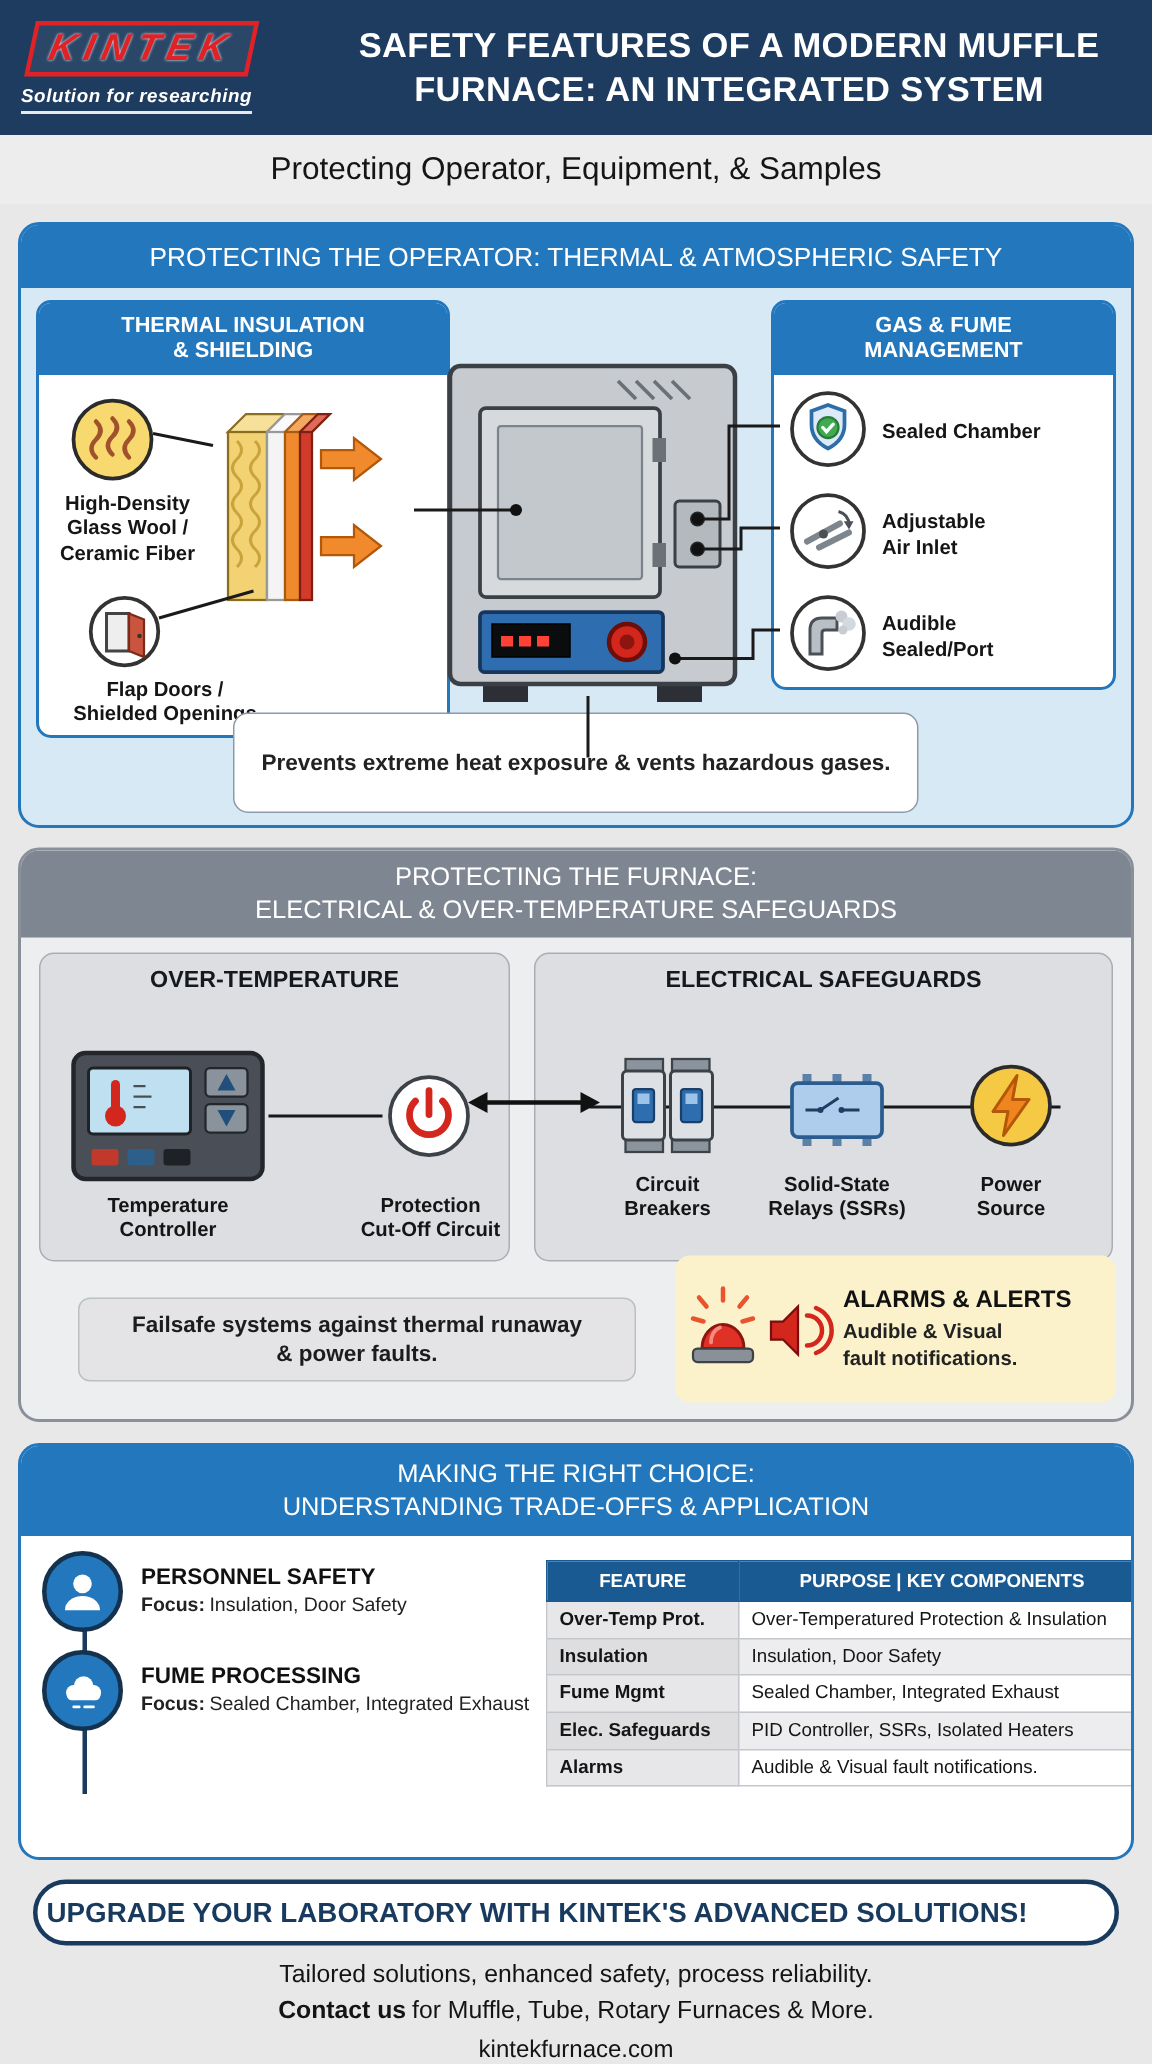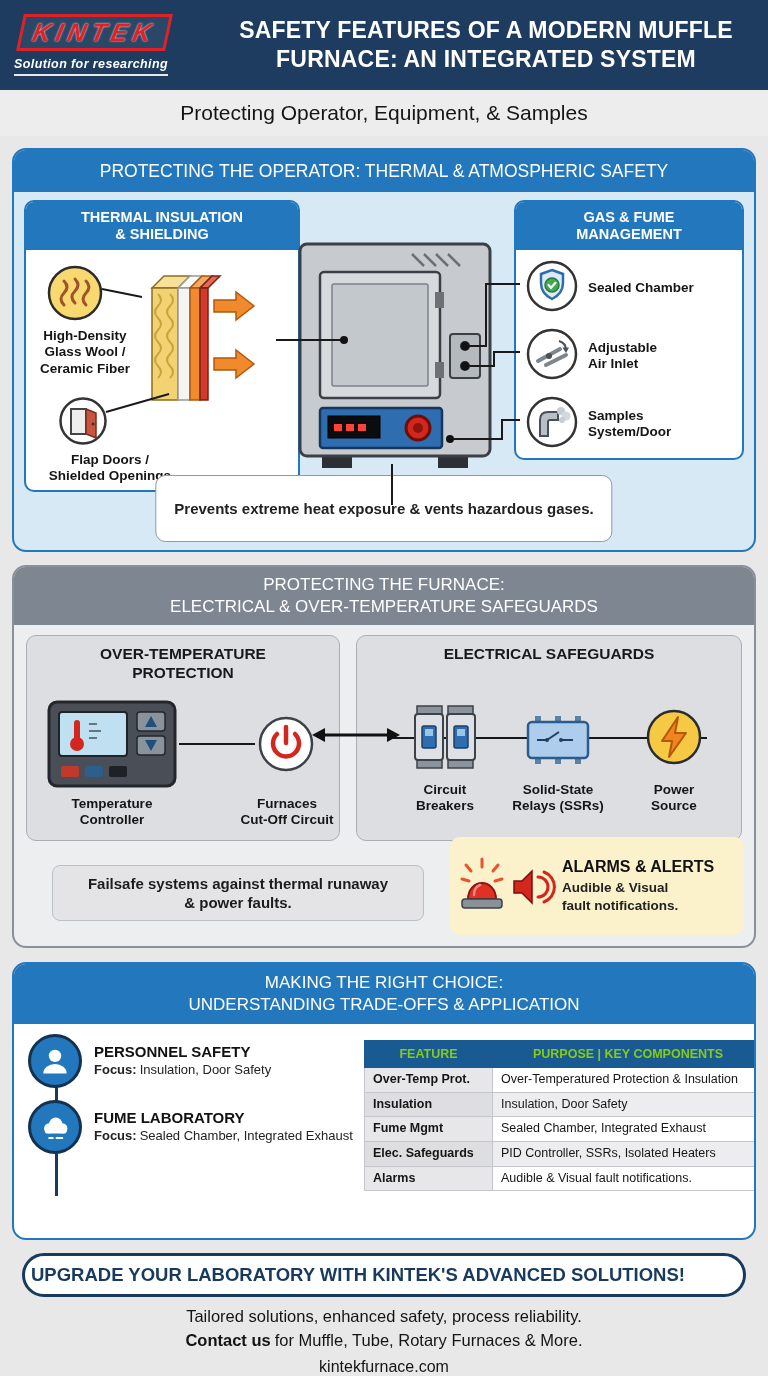--- a/index.html
+++ b/index.html
@@ -49,21 +49,21 @@
   .p3 .p-head{height:60px;font-size:17px;line-height:1.3}
   .p3 .p-body{height:214px}
   .tl-line{position:absolute;left:41px;top:40px;width:3px;height:132px;background:#173a5e}
   .tl-row{position:absolute;left:14px;display:flex;align-items:center;gap:12px;width:332px;z-index:2}
   .tl-circle{width:54px;height:54px;border-radius:50%;background:#2277bd;border:3px solid #14324e;display:flex;align-items:center;justify-content:center;flex:0 0 auto}
   .tl-title{font-weight:bold;font-size:15px;color:#111}
   .tl-focus{font-size:13px;color:#222;line-height:1.25;margin-top:2px}
   .tl-focus b{margin-right:3px}
 
   table.cmp{position:absolute;left:350px;top:16px;width:400px;border-collapse:collapse;font-size:12.5px;color:#151515}
-  .cmp th{background:#1a5a92;color:#84cc16;padding:6px 4px;font-size:12.5px;border:1px solid #1a5a92}
+  .cmp th{background:#1a5a92;color:#ffffff;padding:6px 4px;font-size:12.5px;border:1px solid #1a5a92}
   .cmp td{border:1px solid #c3c7cb;padding:4px 8px;line-height:1.25;vertical-align:middle;background:#fff}
   .cmp td.f{font-weight:bold;background:#e7e7e9}
   .cmp tbody tr:nth-child(even) td.p{background:#ededef}
   .cmp tbody tr:nth-child(even) td.f{background:#dedee1}
 
   .banner{margin:13px 22px 0;background:#fff;border:3px solid #173a5e;border-radius:28px;text-align:left;font-weight:bold;font-size:18.5px;color:#173a5e;padding:8px 6px}
   .foot{text-align:center;margin-top:8px;font-size:16.5px;color:#141414;line-height:1.45}
   .foot b{margin-right:4px}
   .foot .url{font-size:16px;margin-top:2px}
 </style>
@@ -211,22 +211,22 @@
           <span>
             <svg width="52" height="52" viewBox="0 0 52 52">
               <circle cx="26" cy="26" r="24" fill="#fff" stroke="#333" stroke-width="2.5"></circle>
               <path d="M14,40 V24 q0,-8 8,-8 h10 v8 h-8 q-2,0 -2,2 v14 z" fill="#b9bfc6" stroke="#4a5056" stroke-width="2"></path>
               <circle cx="35" cy="15" r="4" fill="#c7cdd2"></circle>
               <circle cx="40" cy="20" r="4.5" fill="#d4d9dd"></circle>
               <circle cx="36" cy="24" r="3" fill="#c7cdd2"></circle>
             </svg>
           </span>
           <span class="gf-lab">
-            <div>Samples</div>
-            <div>System/Door</div>
+            <div>Audible</div>
+            <div>Sealed/Port</div>
           </span>
         </div>
       </div>
 
       <div class="note-pill">
         <span>Prevents extreme heat exposure &amp; vents hazardous gases.</span>
       </div>
 
       <svg class="overlay" viewBox="0 0 740 358">
         <g fill="none" stroke="#1a1a1a" stroke-width="2">
@@ -251,21 +251,20 @@
   <section class="panel p2">
     <div class="p-head">
       <div>PROTECTING THE FURNACE:</div>
       <div>ELECTRICAL &amp; OVER-TEMPERATURE SAFEGUARDS</div>
     </div>
     <div class="p-body">
 
       <div class="gbox" style="left:12px;top:10px;width:314px;height:206px">
         <div class="gbox-title">
           <div>OVER-TEMPERATURE</div>
-          <div>PROTECTION</div>
         </div>
         <div class="conn" style="left:152px;top:107px;width:76px"></div>
         <div style="position:absolute;left:20px;top:64px">
           <svg width="130" height="88" viewBox="0 0 130 88">
             <rect x="2" y="2" width="126" height="84" rx="8" fill="#4a4f57" stroke="#23272c" stroke-width="3"></rect>
             <rect x="12" y="12" width="68" height="44" rx="3" fill="#bfe0f0" stroke="#1f2327" stroke-width="2"></rect>
             <circle cx="30" cy="44" r="7" fill="#d3261c"></circle>
             <rect x="27" y="20" width="6" height="22" rx="3" fill="#d3261c"></rect>
             <g stroke="#4a4f57" stroke-width="1.5">
                 <line x1="42" y1="24" x2="50" y2="24"></line>
@@ -286,21 +285,21 @@
             <circle cx="29" cy="29" r="26" fill="#fff" stroke="#3c4248" stroke-width="2.5"></circle>
             <path d="M20,19 a13,13 0 1 0 18,0" fill="none" stroke="#d3261c" stroke-width="4.5" stroke-linecap="round"></path>
             <line x1="29" y1="12" x2="29" y2="28" stroke="#d3261c" stroke-width="4.5" stroke-linecap="round"></line>
           </svg>
         </div>
         <div class="lab" style="position:absolute;left:14px;top:160px;width:142px">
           <div>Temperature</div>
           <div>Controller</div>
         </div>
         <div class="lab" style="position:absolute;left:208px;top:160px;width:104px">
-          <div>Furnaces</div>
+          <div>Protection</div>
           <div>Cut-Off Circuit</div>
         </div>
       </div>
 
       <div style="position:absolute;left:296px;top:99px;z-index:5">
         <svg width="92" height="22" viewBox="0 0 92 22">
           <line x1="10" y1="11" x2="82" y2="11" stroke="#111" stroke-width="3"></line>
           <polygon points="2,11 15,4 15,18" fill="#111"></polygon>
           <polygon points="90,11 77,4 77,18" fill="#111"></polygon>
         </svg>
@@ -427,21 +426,21 @@
             <circle cx="27" cy="22" r="9" fill="#fff"></circle>
             <circle cx="36" cy="28" r="7" fill="#fff"></circle>
             <rect x="12" y="27" width="30" height="8" rx="4" fill="#fff"></rect>
             <g stroke="#fff" stroke-width="2.5" stroke-linecap="round">
                 <line x1="18" y1="41" x2="23" y2="41"></line>
                 <line x1="28" y1="41" x2="36" y2="41"></line>
               </g>
           </svg>
         </div>
         <div>
-          <div class="tl-title">FUME LABORATORY</div>
+          <div class="tl-title">FUME PROCESSING</div>
           <div class="tl-focus"><b>Focus:</b><span>Sealed Chamber, Integrated Exhaust</span></div>
         </div>
       </div>
 
 
       <table class="cmp">
         <colgroup>
             <col style="width:128px">
             <col>
           </colgroup>

